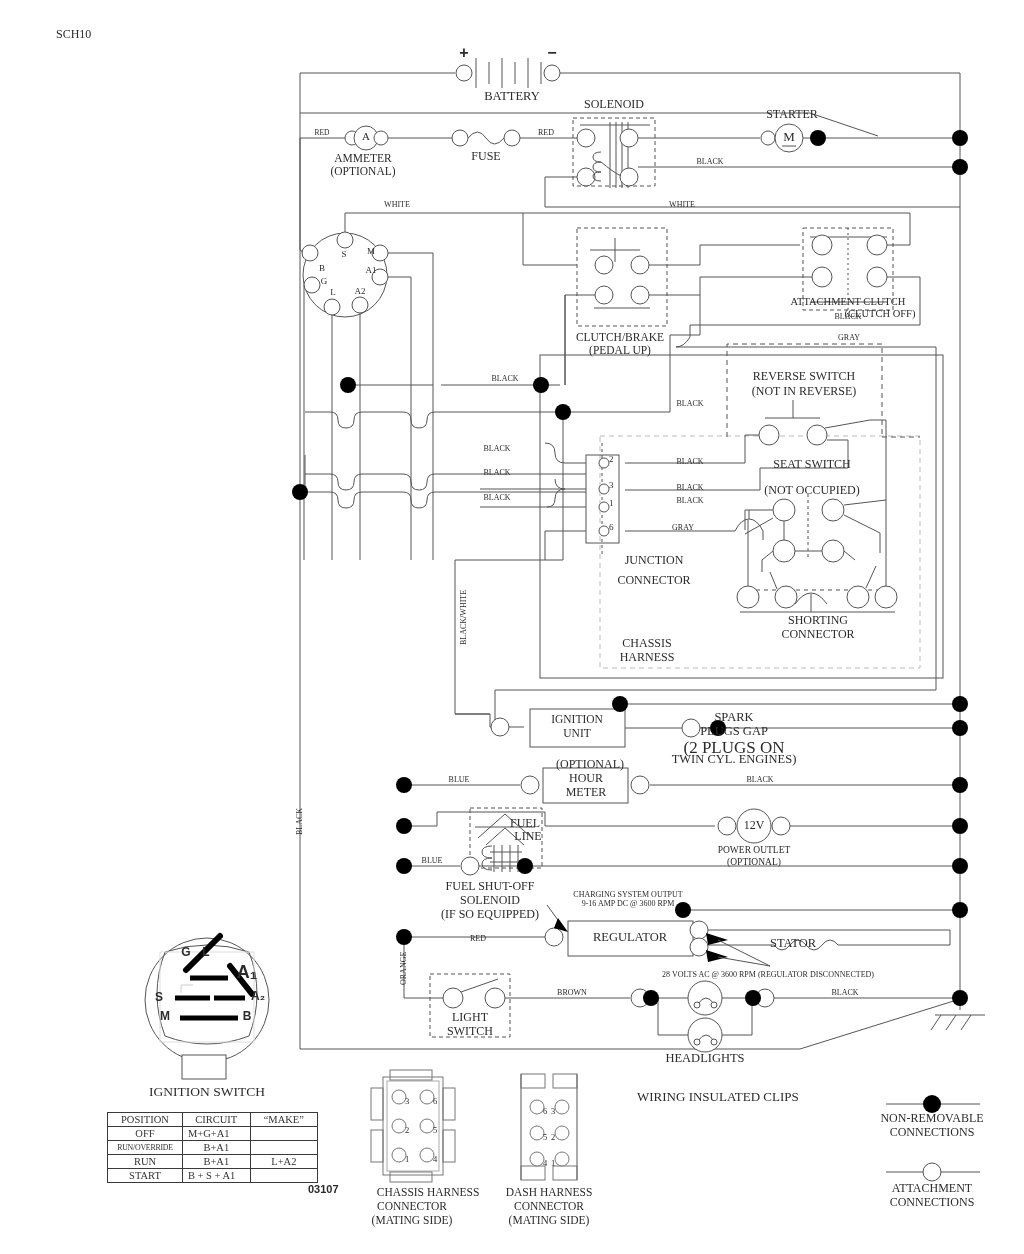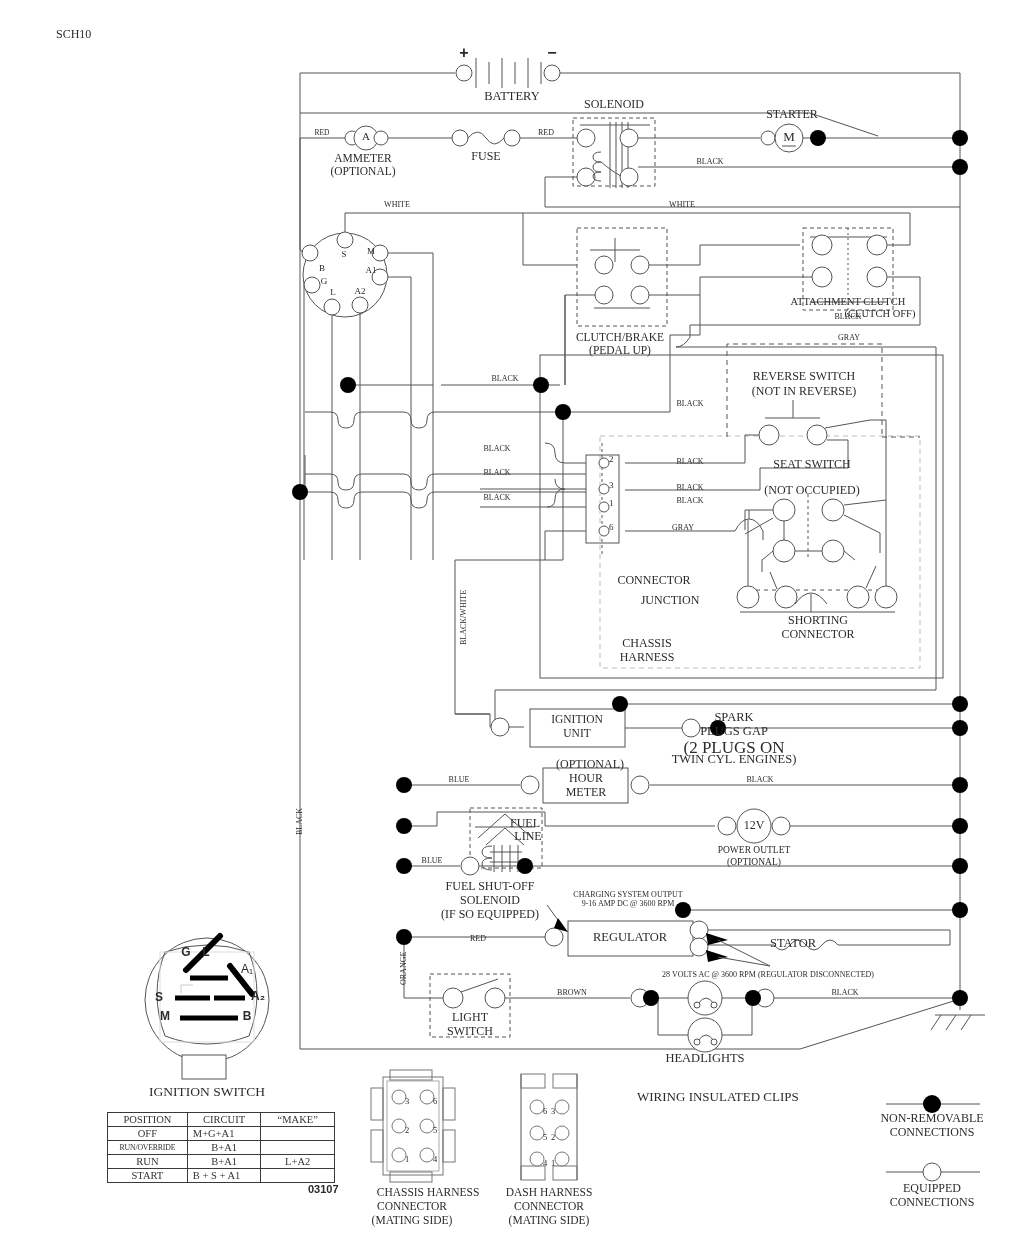--- a/index.html
+++ b/index.html
@@ -477,21 +477,21 @@
   <div class="lbl c" style="left:812px;top:458px;font-size:12px;">SEAT SWITCH</div>
   <div class="lbl c" style="left:812px;top:484px;font-size:12px;">(NOT OCCUPIED)</div>
 
   <div class="lbl c" style="left:818px;top:614px;font-size:12px;">SHORTING</div>
   <div class="lbl c" style="left:818px;top:628px;font-size:12px;">CONNECTOR</div>
 
   <div class="lbl l" style="left:609px;top:455px;font-size:9px;">2</div>
   <div class="lbl l" style="left:609px;top:481px;font-size:9px;">3</div>
   <div class="lbl l" style="left:609px;top:499px;font-size:9px;">1</div>
   <div class="lbl l" style="left:609px;top:523px;font-size:9px;">6</div>
-  <div class="lbl c" style="left:654px;top:594px;font-size:12px;margin-left:16px;">JUNCTION</div>
+  <div class="lbl c" style="left:654px;top:554px;font-size:12px;">JUNCTION</div>
   <div class="lbl c" style="left:654px;top:574px;font-size:12px;">CONNECTOR</div>
 
   <div class="lbl c" style="left:647px;top:637px;font-size:12px;">CHASSIS</div>
   <div class="lbl c" style="left:647px;top:651px;font-size:12px;">HARNESS</div>
 
   <div class="lbl c" style="left:577px;top:713px;font-size:11.5px;">IGNITION</div>
   <div class="lbl c" style="left:577px;top:727px;font-size:11.5px;">UNIT</div>
 
   <div class="lbl c" style="left:734px;top:711px;font-size:12.5px;">SPARK</div>
   <div class="lbl c" style="left:734px;top:725px;font-size:12.5px;">PLUGS GAP</div>
@@ -517,28 +517,28 @@
   <div class="lbl c" style="left:628px;top:900px;font-size:8px;">9-16 AMP DC @ 3600 RPM</div>
   <div class="lbl c" style="left:768px;top:971px;font-size:8px;">28 VOLTS AC @ 3600 RPM (REGULATOR DISCONNECTED)</div>
   <div class="lbl c" style="left:793px;top:937px;font-size:12.5px;">STATOR</div>
 
   <div class="lbl c" style="left:470px;top:1011px;font-size:12px;">LIGHT</div>
   <div class="lbl c" style="left:470px;top:1025px;font-size:12px;">SWITCH</div>
   <div class="lbl c" style="left:705px;top:1052px;font-size:12.5px;">HEADLIGHTS</div>
 
   <div class="lbl c" style="left:186px;top:946px;font-size:12px;font-weight:bold;font-family:'Liberation Sans',sans-serif;">G</div>
   <div class="lbl c" style="left:206px;top:946px;font-size:12px;font-weight:bold;font-family:'Liberation Sans',sans-serif;">L</div>
-  <div class="lbl c" style="left:247px;top:963px;font-size:12px;font-weight:normal;font-family:'Liberation Sans',sans-serif;">A₁</div>
+  <div class="lbl c" style="left:247px;top:963px;font-size:18px;font-weight:bold;font-family:'Liberation Sans',sans-serif;">A₁</div>
   <div class="lbl c" style="left:258px;top:990px;font-size:12px;font-weight:bold;font-family:'Liberation Sans',sans-serif;">A₂</div>
   <div class="lbl c" style="left:159px;top:991px;font-size:12px;font-weight:bold;font-family:'Liberation Sans',sans-serif;">S</div>
   <div class="lbl c" style="left:165px;top:1010px;font-size:12px;font-weight:bold;font-family:'Liberation Sans',sans-serif;">M</div>
   <div class="lbl c" style="left:247px;top:1010px;font-size:12px;font-weight:bold;font-family:'Liberation Sans',sans-serif;">B</div>
   <div class="lbl c" style="left:207px;top:1085px;font-size:13.5px;">IGNITION SWITCH</div>
 
-  <table class="tbl" style="left:107px;top:1112px;width:228px;">
+  <table class="tbl" style="left:107px;top:1112px;width:211px;">
     <tbody>
         <tr>
       <td style="width:68px;">POSITION</td>
       <td style="width:62px;">CIRCUIT</td>
       <td style="border-left:none;width:62px;">“MAKE”</td>
     </tr>
     <tr>
       <td>OFF</td>
       <td class="lft">M+G+A1</td>
       <td style="border-left:none;"></td>
@@ -578,16 +578,16 @@
   <div class="lbl c" style="left:545px;top:1159px;font-size:8.5px;">4</div>
   <div class="lbl c" style="left:553px;top:1159px;font-size:8.5px;">1</div>
   <div class="lbl c" style="left:549px;top:1186px;font-size:11.5px;">DASH HARNESS</div>
   <div class="lbl c" style="left:549px;top:1200px;font-size:11.5px;">CONNECTOR</div>
   <div class="lbl c" style="left:549px;top:1214px;font-size:11.5px;">(MATING SIDE)</div>
 
   <div class="lbl l" style="left:637px;top:1090px;font-size:13px;">WIRING INSULATED CLIPS</div>
 
   <div class="lbl c" style="left:932px;top:1112px;font-size:12px;">NON-REMOVABLE</div>
   <div class="lbl c" style="left:932px;top:1126px;font-size:12px;">CONNECTIONS</div>
-  <div class="lbl c" style="left:932px;top:1182px;font-size:12px;">EQUIPPED</div>
+  <div class="lbl c" style="left:932px;top:1182px;font-size:12px;">ATTACHMENT</div>
   <div class="lbl c" style="left:932px;top:1196px;font-size:12px;">CONNECTIONS</div>
 
 </div>
 
 </body></html>

